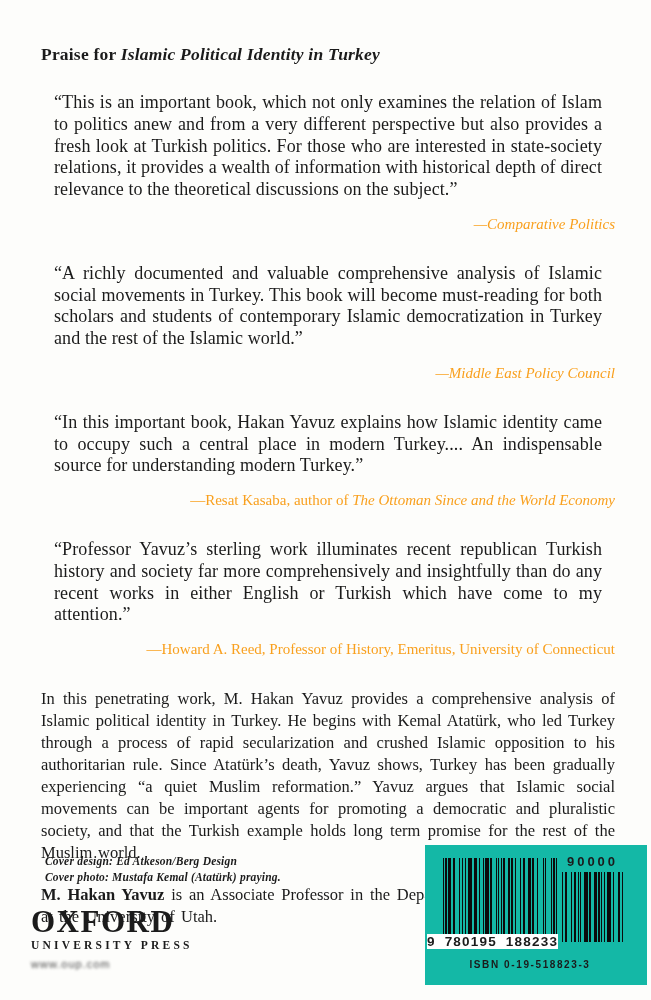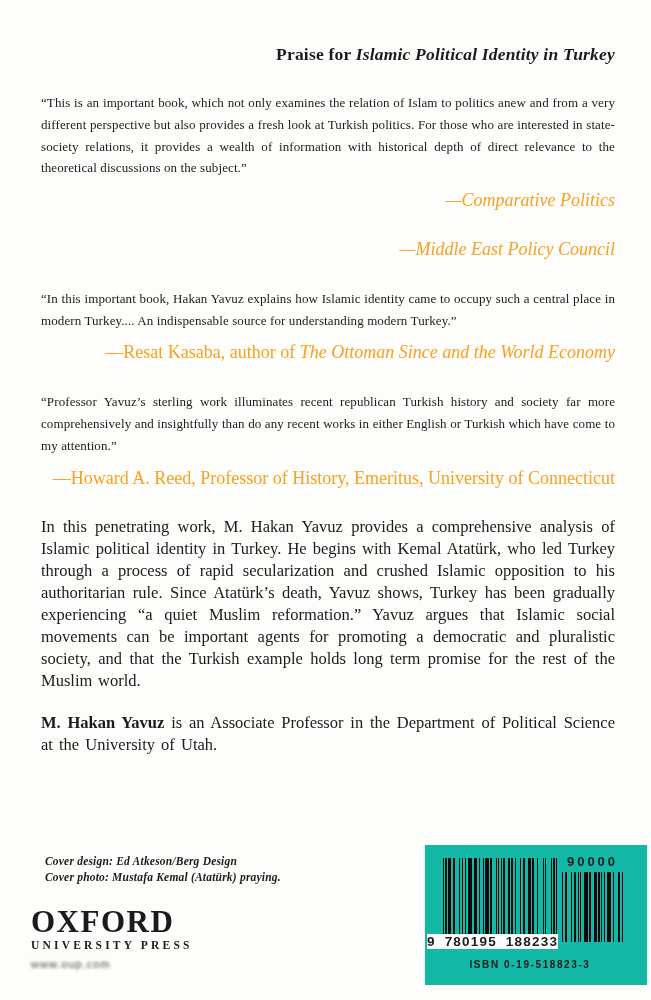--- a/index.html
+++ b/index.html
@@ -13,39 +13,39 @@
     color: var(--ink);
     font-family: "Liberation Serif", "DejaVu Serif", serif;
     overflow: hidden;
   }
   .content {
     position: absolute;
     left: 41px; right: 36px; top: 44px;
   }
   .praise-heading {
     margin: 0 0 27px 0;
-    text-align: right;
+    text-align: left;
     font-size: 17.5px;
     font-weight: bold;
     letter-spacing: 0.2px;
   }
   .praise-heading em { font-style: italic; }
   .quote { margin: 0 0 27px 0; }
   .quote p {
-    margin: 0;
-    font-size: 13px;
+    margin: 13px;
+    font-size: 18px;
     line-height: 21.8px;
     text-align: justify;
     letter-spacing: 0.1px;
   }
   .attribution {
     margin-top: 11px;
     text-align: right;
     color: var(--orange);
-    font-size: 18px;
+    font-size: 15px;
     line-height: 21.8px;
   }
   .attr-italic { font-style: italic; }
   .description {
     margin: 19px 0 0 0;
     font-size: 16.5px;
     line-height: 22px;
     text-align: justify;
     word-spacing: 1.5px;
   }
@@ -131,20 +131,21 @@
   <div class="content">
 
     <h1 class="praise-heading"><span>Praise for </span><em>Islamic Political Identity in Turkey</em></h1>
 
     <blockquote class="quote">
       <p>“This is an important book, which not only examines the relation of Islam to politics anew and from a very different perspective but also provides a fresh look at Turkish politics. For those who are interested in state-society relations, it provides a wealth of information with historical depth of direct relevance to the theoretical discussions on the subject.”</p>
       <div class="attribution"><span class="attr-plain"></span><span class="attr-italic">—Comparative Politics</span></div>
     </blockquote>
 
     <blockquote class="quote">
+      <p>“A richly documented and valuable comprehensive analysis of Islamic social movements in Turkey. This book will become must-reading for both scholars and students of contemporary Islamic democratization in Turkey and the rest of the Islamic world.”</p>
       <div class="attribution"><span class="attr-plain"></span><span class="attr-italic">—Middle East Policy Council</span></div>
     </blockquote>
 
     <blockquote class="quote">
       <p>“In this important book, Hakan Yavuz explains how Islamic identity came to occupy such a central place in modern Turkey.... An indispensable source for understanding modern Turkey.”</p>
       <div class="attribution"><span class="attr-plain">—Resat Kasaba, author of </span><span class="attr-italic">The Ottoman Since and the World Economy</span></div>
     </blockquote>
 
     <blockquote class="quote">
       <p>“Professor Yavuz’s sterling work illuminates recent republican Turkish history and society far more comprehensively and insightfully than do any recent works in either English or Turkish which have come to my attention.”</p>

